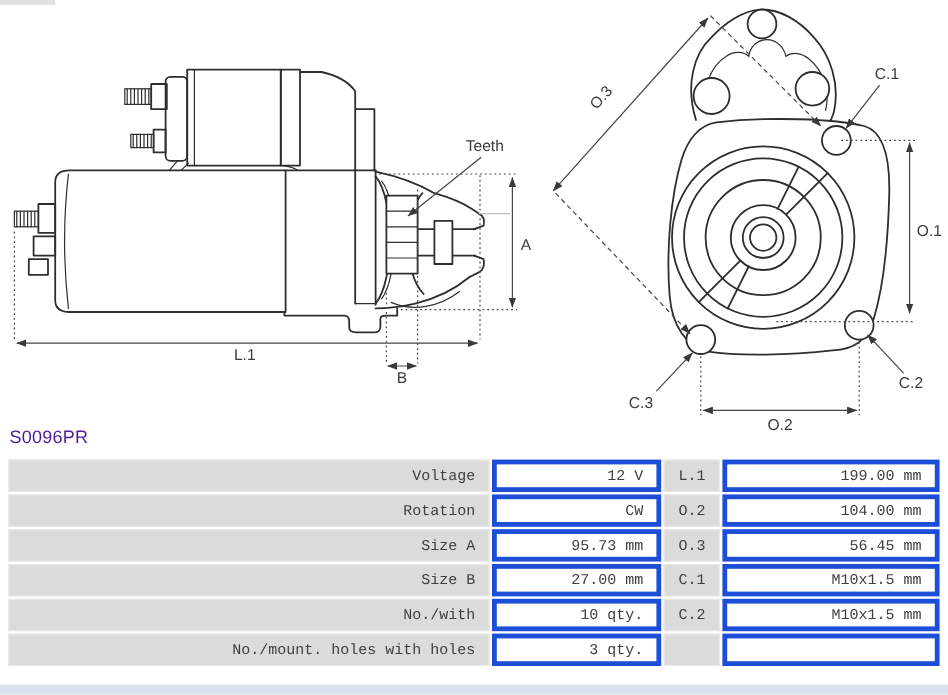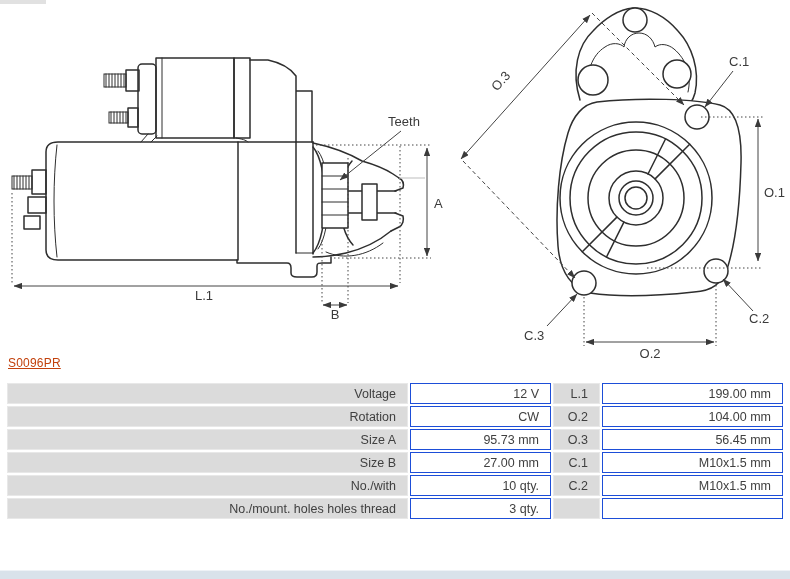--- a/index.html
+++ b/index.html
@@ -1,26 +1,26 @@
 <!DOCTYPE html>
 <html><head>
 <meta charset="utf-8">
 <style>
   html,body{margin:0;padding:0;background:#fff;}
   .canvas{position:relative;width:790px;height:579px;background:#fff;overflow:hidden;
           font-family:"Liberation Sans",sans-serif;}
   .artifact{position:absolute;left:0;top:0;width:46px;height:4px;background:#d9d9d9;opacity:.8;}
   .drawing{position:absolute;left:0;top:0;}
-  .partno{position:absolute;left:8px;top:356px;font-size:12px;color:#c2410c;letter-spacing:.2px;text-decoration:underline;}
+  .partno{position:absolute;left:8px;top:356px;font-size:15px;color:#4c1d95;letter-spacing:.2px;}
   table.spec{position:absolute;left:5px;top:381px;width:780px;table-layout:fixed;
              border-collapse:separate;border-spacing:2px;}
   table.spec td{height:19px;font-size:12.5px;color:#404040;text-align:right;
-                vertical-align:middle;padding:0 11px 0 0;white-space:nowrap;overflow:hidden;}
+                vertical-align:middle;padding:0 11px 0 0;white-space:nowrap;overflow:hidden;font-family:Liberation Mono, monospace;}
   td.lbl{background:#dbdbdb;border:1px solid #e8e8e8;}
-  td.val{background:#ffffff;border:1px solid #1d4ed8;}
+  td.val{background:#ffffff;border:4px solid #1d4ed8;}
   .strip{position:absolute;left:0;top:570px;width:790px;height:9px;background:#d9e2ea;border-top:1px solid #eef2f6;}
   svg text{font-family:"Liberation Sans",sans-serif;font-size:13px;fill:#3b3b3b;}
   .dim{stroke:#444;stroke-width:1;fill:none;}
   .dot{stroke:#444;stroke-width:1;stroke-dasharray:1.5 2.5;fill:none;}
   .dsh{stroke:#444;stroke-width:1;stroke-dasharray:4 3;fill:none;}
   .ol{stroke:#2e2e2e;stroke-width:1.5;fill:none;stroke-linecap:round;stroke-linejoin:round;}
   .ol1{stroke:#2e2e2e;stroke-width:1;fill:none;stroke-linecap:round;}
   .olw{stroke:#2e2e2e;stroke-width:1.5;fill:#ffffff;stroke-linejoin:round;}
 </style>
 </head>
@@ -180,21 +180,21 @@
           <td class="lbl">C.1</td>
           <td class="val">M10x1.5 mm</td>
         </tr>
         <tr>
           <td class="lbl">No./with</td>
           <td class="val">10 qty.</td>
           <td class="lbl">C.2</td>
           <td class="val">M10x1.5 mm</td>
         </tr>
         <tr>
-          <td class="lbl">No./mount. holes holes thread</td>
+          <td class="lbl">No./mount. holes with holes</td>
           <td class="val">3 qty.</td>
           <td class="lbl"></td>
           <td class="val"></td>
         </tr>
       </tbody>
   </table>
 
   <div class="strip"></div>
 </div>
 

